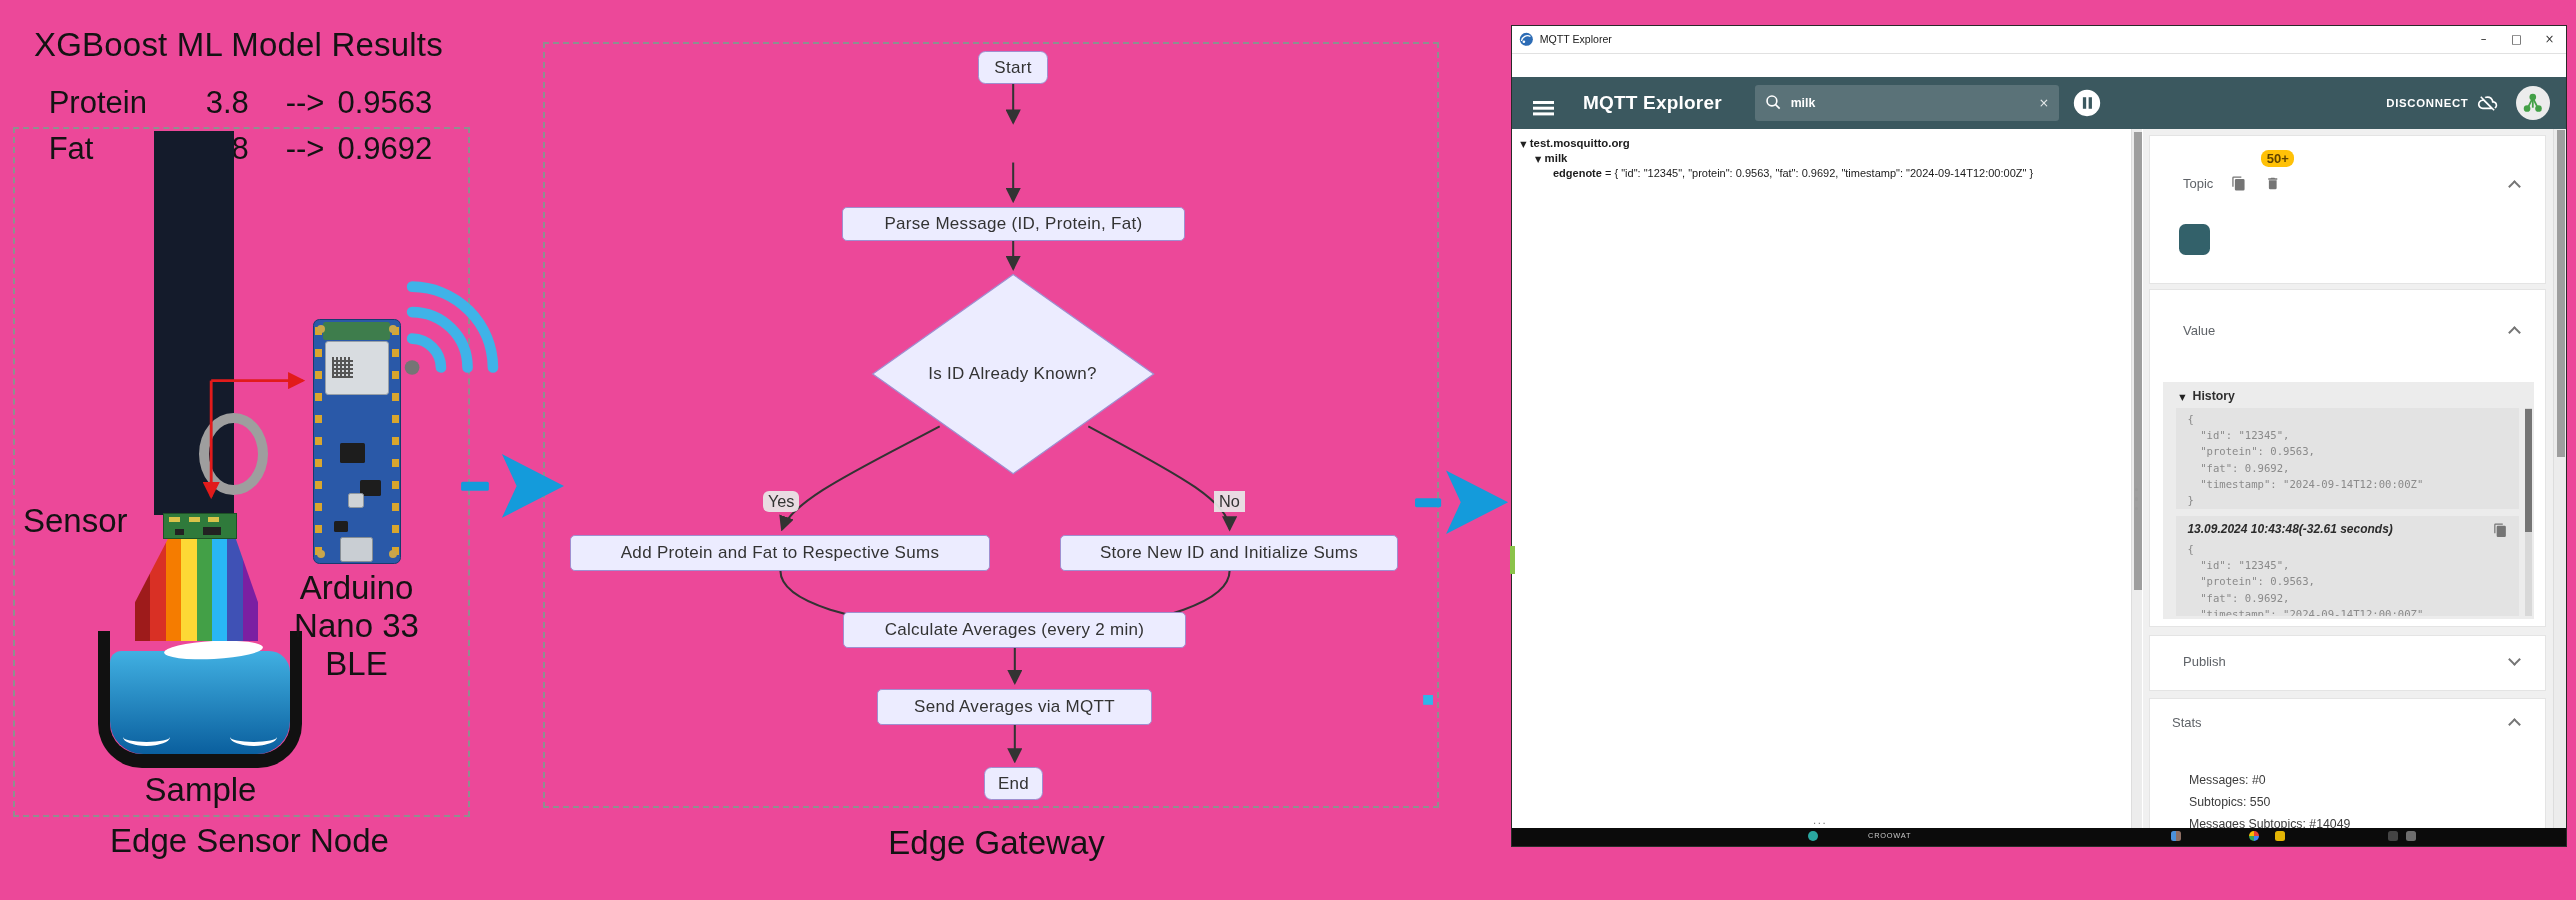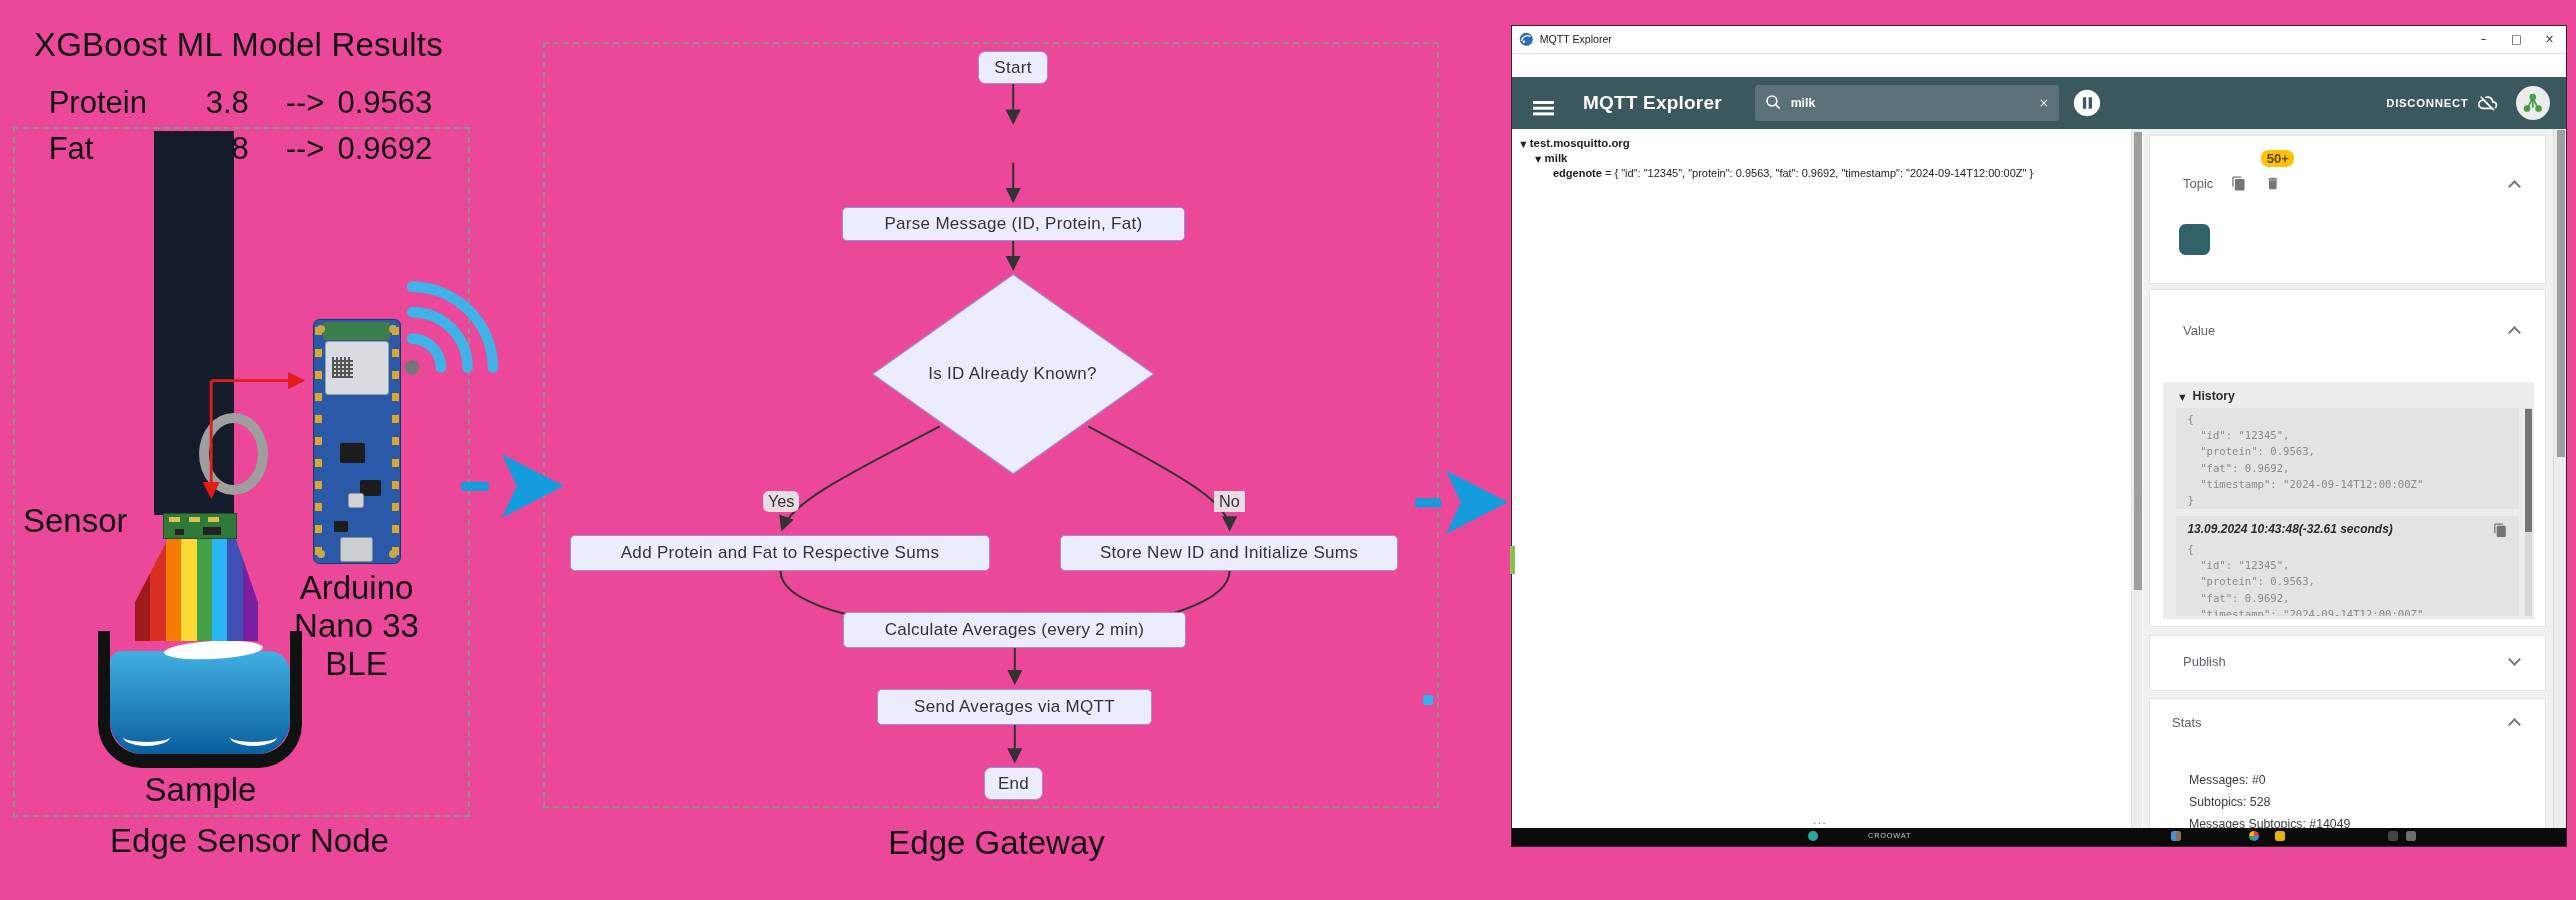--- a/index.html
+++ b/index.html
@@ -402,21 +402,21 @@
     <div class="card" style="left:637px; top:609px; width:397px; height:56px;">
       <span class="card-label" style="position:absolute; left:33px; top:18px;">Publish</span>
       <span class="chev down" style="position:absolute; right:26px; top:19.6px;"></span>
     </div>
 
     <div class="card" style="left:637px; top:672px; width:397px; height:131px;">
       <span class="card-label" style="position:absolute; left:22px; top:16.3px;">Stats</span>
       <span class="chev up" style="position:absolute; right:26px; top:21px;"></span>
       <div style="position:absolute; left:39px; top:70px;">
         <div class="stats-line">Messages: #0</div>
-        <div class="stats-line">Subtopics: 528</div>
+        <div class="stats-line">Subtopics: 550</div>
         <div class="stats-line">Messages Subtopics: #14049</div>
       </div>
     </div>
 
     <div class="abs scroll-track" style="right:0; top:103px; width:13px; bottom:18px;">
       <div class="scroll-thumb" style="position:absolute; left:2.5px; top:1.6px; width:8.2px; height:327px;"></div>
     </div>
 
     <div class="abs taskbar" style="left:0; right:0; bottom:0; height:18px;">
       <span class="tb-ico" style="left:296px; background:#2aa7a0; border-radius:50%;"></span>

